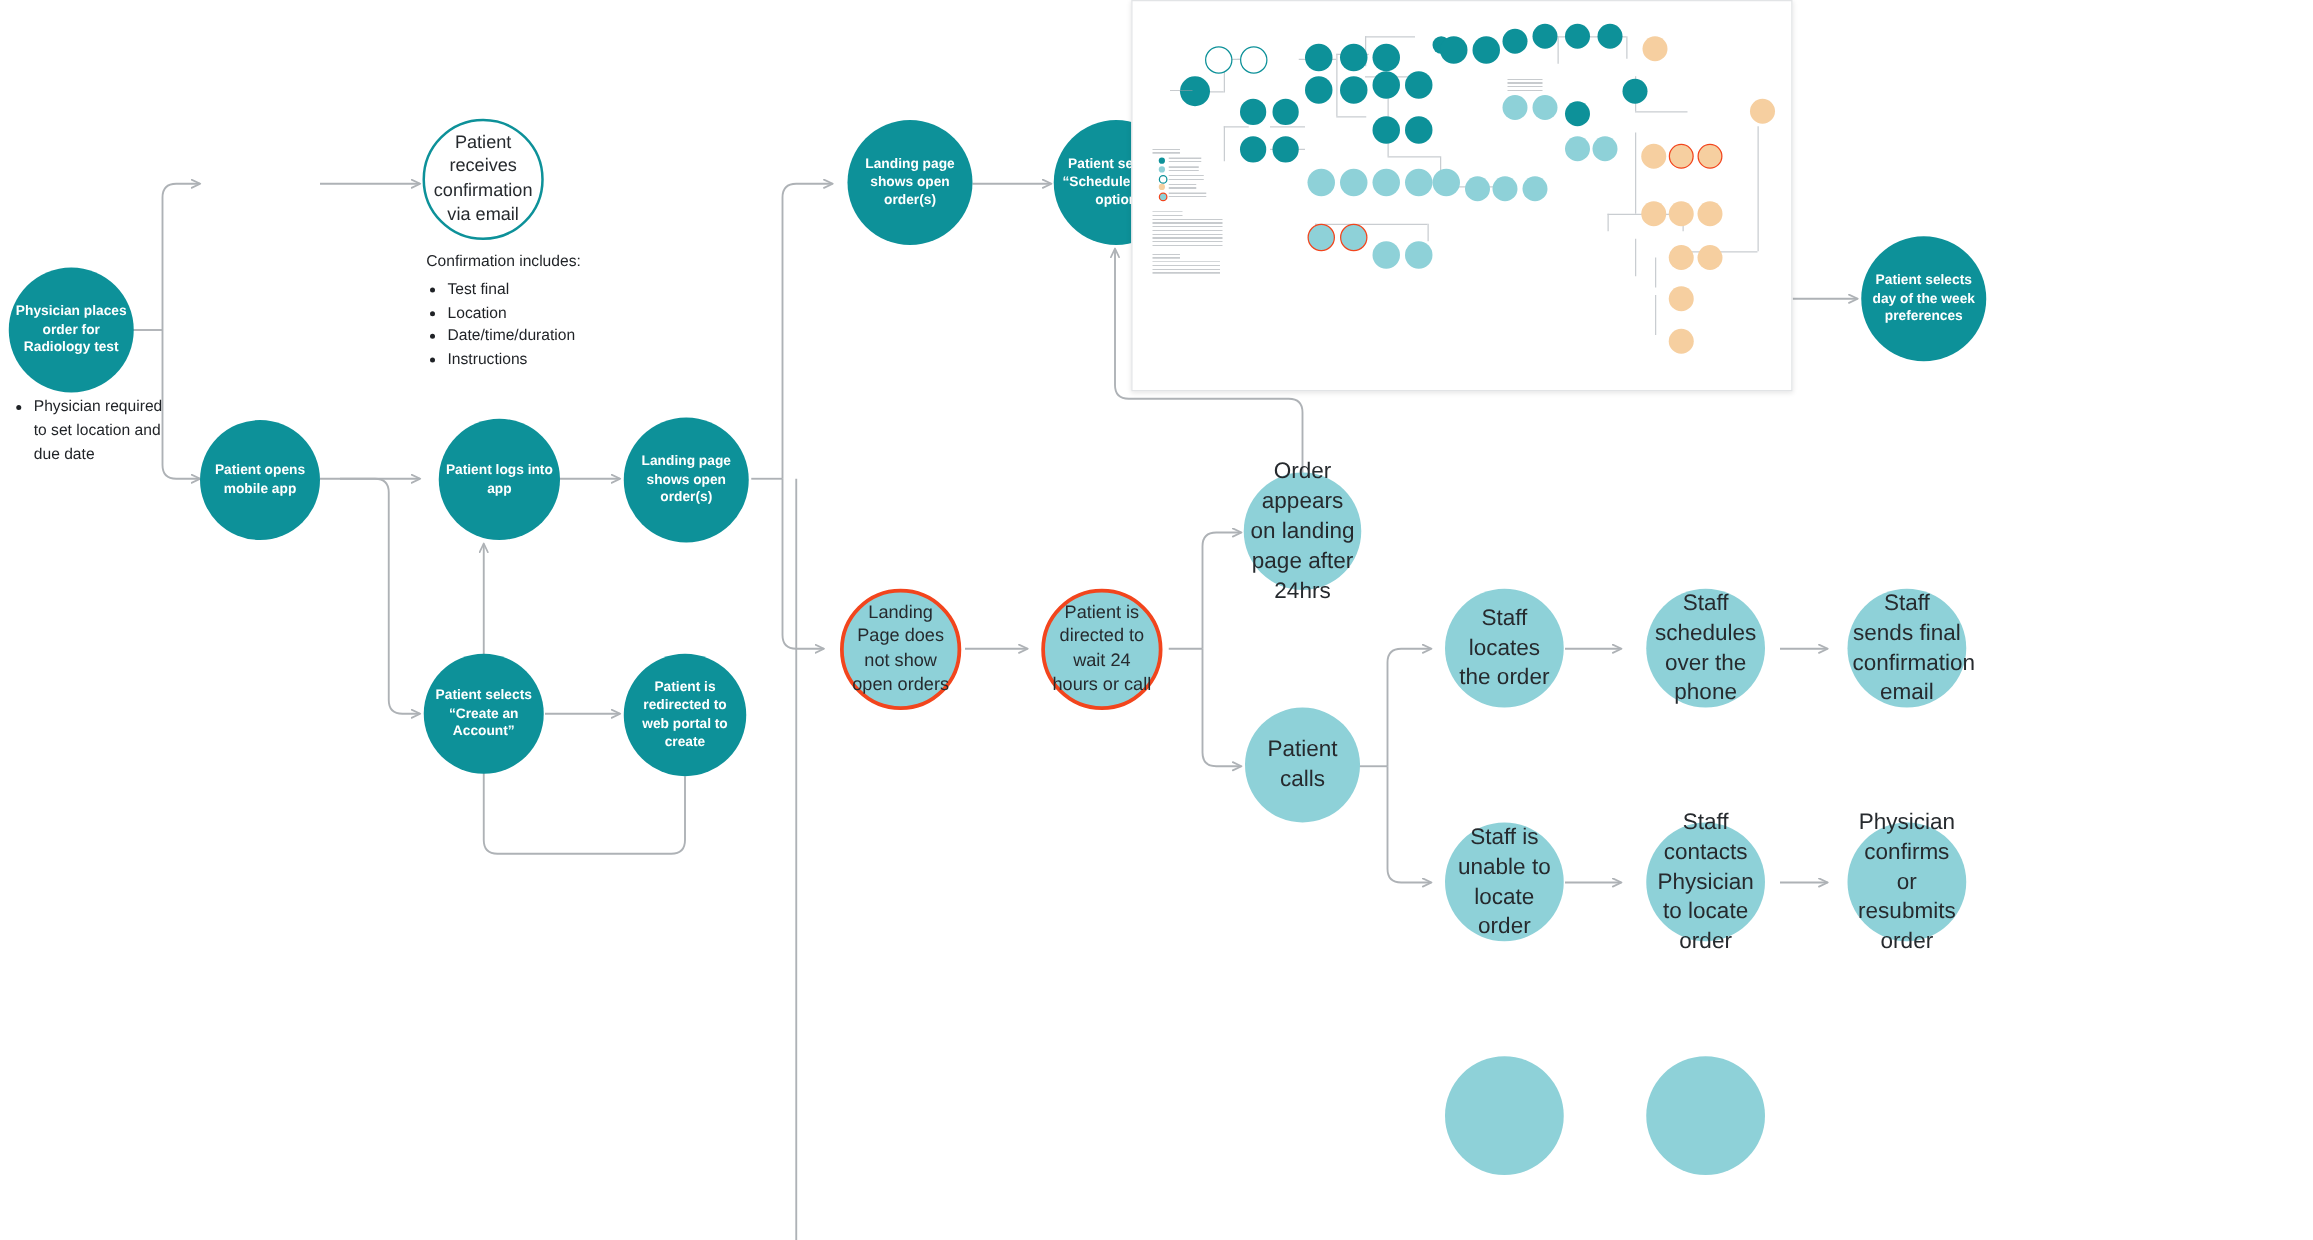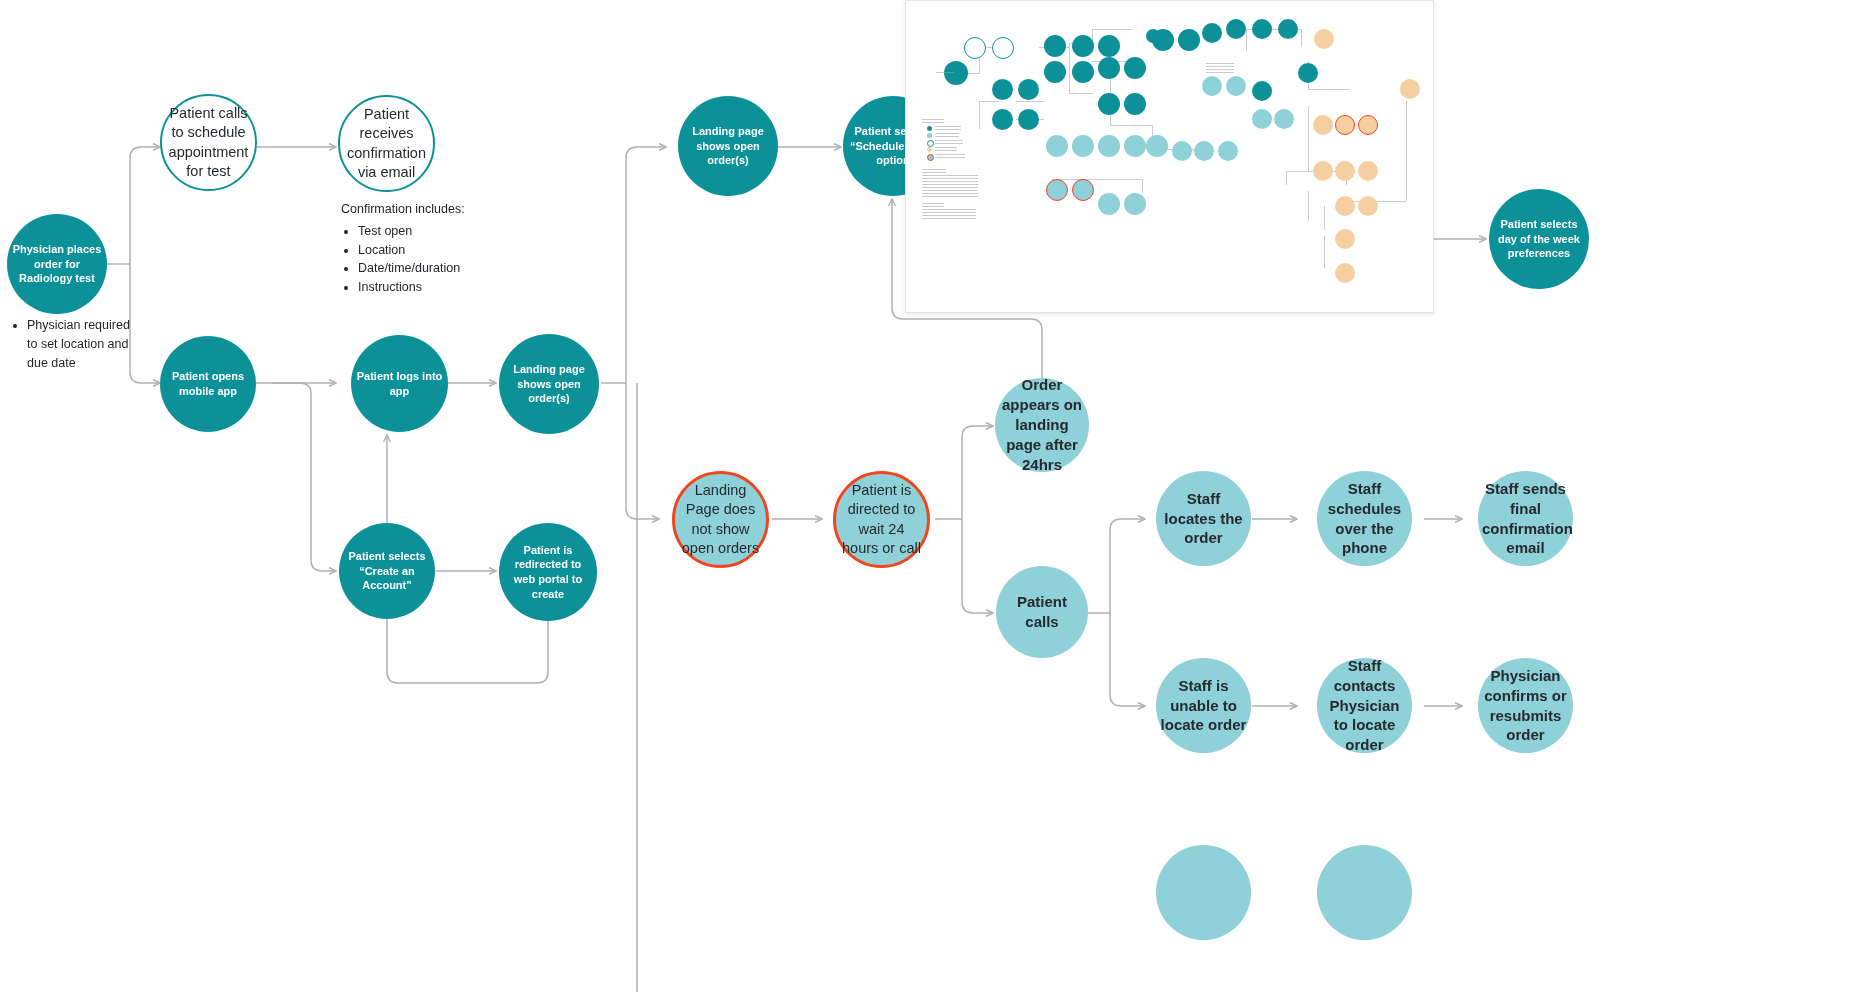--- a/index.html
+++ b/index.html
@@ -56,22 +56,22 @@
     background: #ffffff;
     border: 2.5px solid #0d9199;
     color: #262a2e;
     font-size: 14.5px;
     font-weight: 500;
   }
   
   .n-light {
     background: #8ed1d8;
     color: #262a2e;
-    font-size: 15px;
-    font-weight: 700;
+    font-size: 18px;
+    font-weight: 400;
   }
   
   .n-light-alert {
     background: #8ed1d8;
     border: 3px solid #f2451d;
     color: #262a2e;
     font-size: 14.5px;
     font-weight: 500;
   }
   .note {
@@ -195,23 +195,20 @@
       <path d="M1252,706 L1297,706" marker-end="url(#arw)"></path>
 
       <path d="M1424,706 L1462,706" marker-end="url(#arw)"></path>
     </g>
   </svg>
 
   <div class="node n-teal" style="left:7px; top:214px; width:100px; height:100px;">
     <span>Physician places order for Radiology test</span>
   </div>
 
-  <div class="node n-outline" style="left:160px; top:94px; width:97px; height:97px;">
-    <span>Patient calls to schedule appointment for test</span>
-  </div>
 
   <div class="node n-outline" style="left:338px; top:95px; width:97px; height:97px;">
     <span>Patient receives confirmation via email</span>
   </div>
 
   <div class="node n-teal" style="left:160px; top:336px; width:96px; height:96px;">
     <span>Patient opens mobile app</span>
   </div>
 
   <div class="node n-teal" style="left:351px; top:335px; width:97px; height:97px;align-items:center;">
@@ -287,21 +284,21 @@
 
   <div class="note" style="left:10px; top:316px; width:130px;">
     <ul>
       <li>Physician required to set location and due date</li>
     </ul>
   </div>
 
   <div class="note" style="left:341px; top:200px; width:190px;">
     <div class="note-title">Confirmation includes:</div>
     <ul>
-      <li>Test open</li>
+      <li>Test final</li>
       <li>Location</li>
       <li>Date/time/duration</li>
       <li>Instructions</li>
     </ul>
   </div>
 
   <div id="overlay">
     <div class="mini">
 
       <div class="mline" style="left:55px; top:72px; width:18px; height:1px;"></div>

